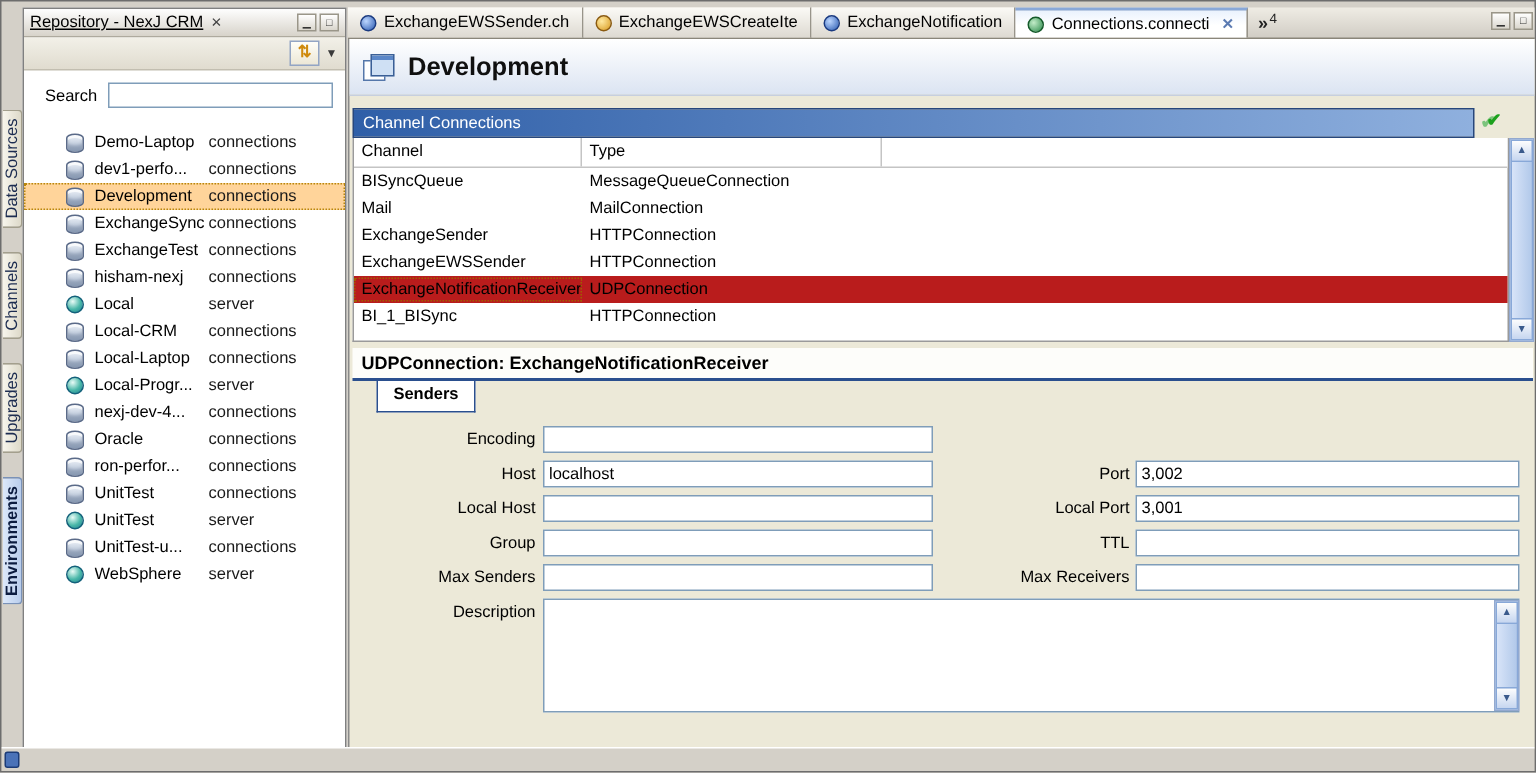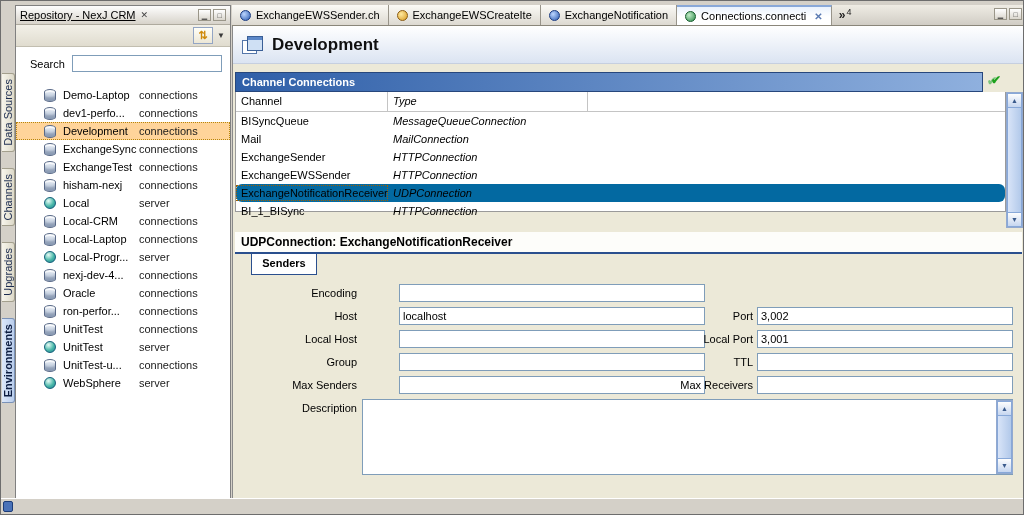--- a/index.html
+++ b/index.html
@@ -68,55 +68,55 @@
            border:1px solid #8a8a8a; border-top:none; }
   .ehead { position:absolute; top:0; left:0; right:0; height:38px; display:flex; align-items:center; gap:10px;
            padding-left:9px; background:linear-gradient(#ffffff,#dbe4f2); border-bottom:1px solid #c6cfdf; }
   .ehead-icon { width:20px; height:17px; position:relative; }
   .ehead-icon::before { content:""; position:absolute; left:0; top:4px; width:13px; height:12px; background:#fff; border:1px solid #5577aa; }
   .ehead-icon::after { content:""; position:absolute; left:5px; top:0; width:14px; height:13px; background:#cfe0f4;
                        border:1px solid #3a5f96; box-shadow:inset 0 3px 0 #5b87c8; }
   .ehead-title { font-size:17px; font-weight:bold; color:#101010; }
 
   .sec1bar { position:absolute; left:2px; top:46px; width:748px; height:20px; display:flex; align-items:center;
-             padding-left:6px; background:linear-gradient(to right,#2f5fa8,#8fb0de); color:#fff; font-weight:bold;
+             padding-left:6px; background:linear-gradient(to right,#2f5fa8,#8fb0de); color:#fff; font-weight:normal;
              border:1px solid #27477c; }
   .check { position:absolute; left:758px; top:47px; font-size:12px; font-weight:bold; color:#1da11d;
            text-shadow:-4px 1px 0 #7cc47c; }
 
-  .ctable { position:absolute; left:2px; top:66px; width:771px; height:120px; background:#fff; border:1px solid #9a9a9a; border-top:none; }
+  .ctable { position:absolute; left:2px; top:66px; width:771px; height:136px; background:#fff; border:1px solid #9a9a9a; border-top:none; }
   .thead { display:flex; height:20px; border-bottom:1px solid #c4c4c4; background:#fff; }
   .th { padding:3px 5px; border-right:1px solid #c4c4c4; font-weight:normal; }
   .td { padding:2px 5px; overflow:hidden; white-space:nowrap; }
   .c1 { width:152px; flex:0 0 152px; }
-  .c2 { width:200px; flex:0 0 200px;font-style:italic; }
+  .c2 { width:200px; flex:0 0 200px; }
   .c3 { flex:1; border-right:none; }
   .trow { display:flex; height:18px; align-items:center; cursor:default; }
-  .trow.sel { background:#0369a1;border-radius:6px; }
+  .trow.sel { background:#b91c1c; }
   .trow.sel .c1 { outline:1px dotted #a06000; outline-offset:-1px; }
 
   .vscroll { position:absolute; display:flex; flex-direction:column; width:17px; background:#e8eef9; border:1px solid #93a9cf; }
   .table-scroll { left:773px; top:66px; height:136px; }
   .desc-scroll { left:763px; top:374px; height:74px; }
   .sbtn { height:15px; flex:0 0 15px; background:linear-gradient(#fdfdfd,#c6d6f0); border:1px solid #88a8d8;
           display:flex; align-items:center; justify-content:center; font-size:7px; color:#3a5a8c; cursor:default; }
   .sthumb { flex:1; background:linear-gradient(to right,#d8e4f8,#b2c9ea); border:1px solid #88a8d8; border-top:none; border-bottom:none; }
 
   .sec2title { position:absolute; left:2px; top:206px; right:2px; height:20px; background:#fdfdfa;
                font-size:12px; font-weight:bold; padding:3px 0 0 6px; }
   .blueline { position:absolute; left:2px; top:226px; right:2px; height:2px; background:#2a4f8e; }
   .gtab { position:absolute; left:18px; top:228px; width:66px; height:21px; background:#fff;
           border:1px solid #2a4f8e; border-top:none; font-weight:bold; text-align:center; line-height:19px; cursor:default; }
 
   .flabel { position:absolute; height:18px; line-height:18px; text-align:right; white-space:nowrap; }
   .flabel.l { left:8px; width:116px; }
   .flabel.r { left:430px; width:90px; }
   .finput { position:absolute; height:18px; border:1px solid #7f9db9; background:#fff; padding:0 3px;
             font-family:"Liberation Sans",sans-serif; font-size:11px; }
-  .finput.l { left:129px; width:306px;margin-left:37px; }
+  .finput.l { left:129px; width:260px; }
   .finput.r { left:524px; width:256px; }
   .desc-area { position:absolute; left:129px; top:373px; width:651px; height:76px; border:1px solid #7f9db9;
                background:#fff; resize:none; font-family:"Liberation Sans",sans-serif; font-size:11px; padding:2px 20px 2px 3px; }
 
   #statusbar { position:absolute; left:0; right:0; bottom:0; height:16px; background:#d4d0c8; border-top:1px solid #ffffff; }
   .status-corner { position:absolute; left:2px; bottom:2px; width:10px; height:11px; background:#4a72b8; border:1px solid #1c3c78; border-radius:2px; }
 </style>
 </head>
 <body>
 

